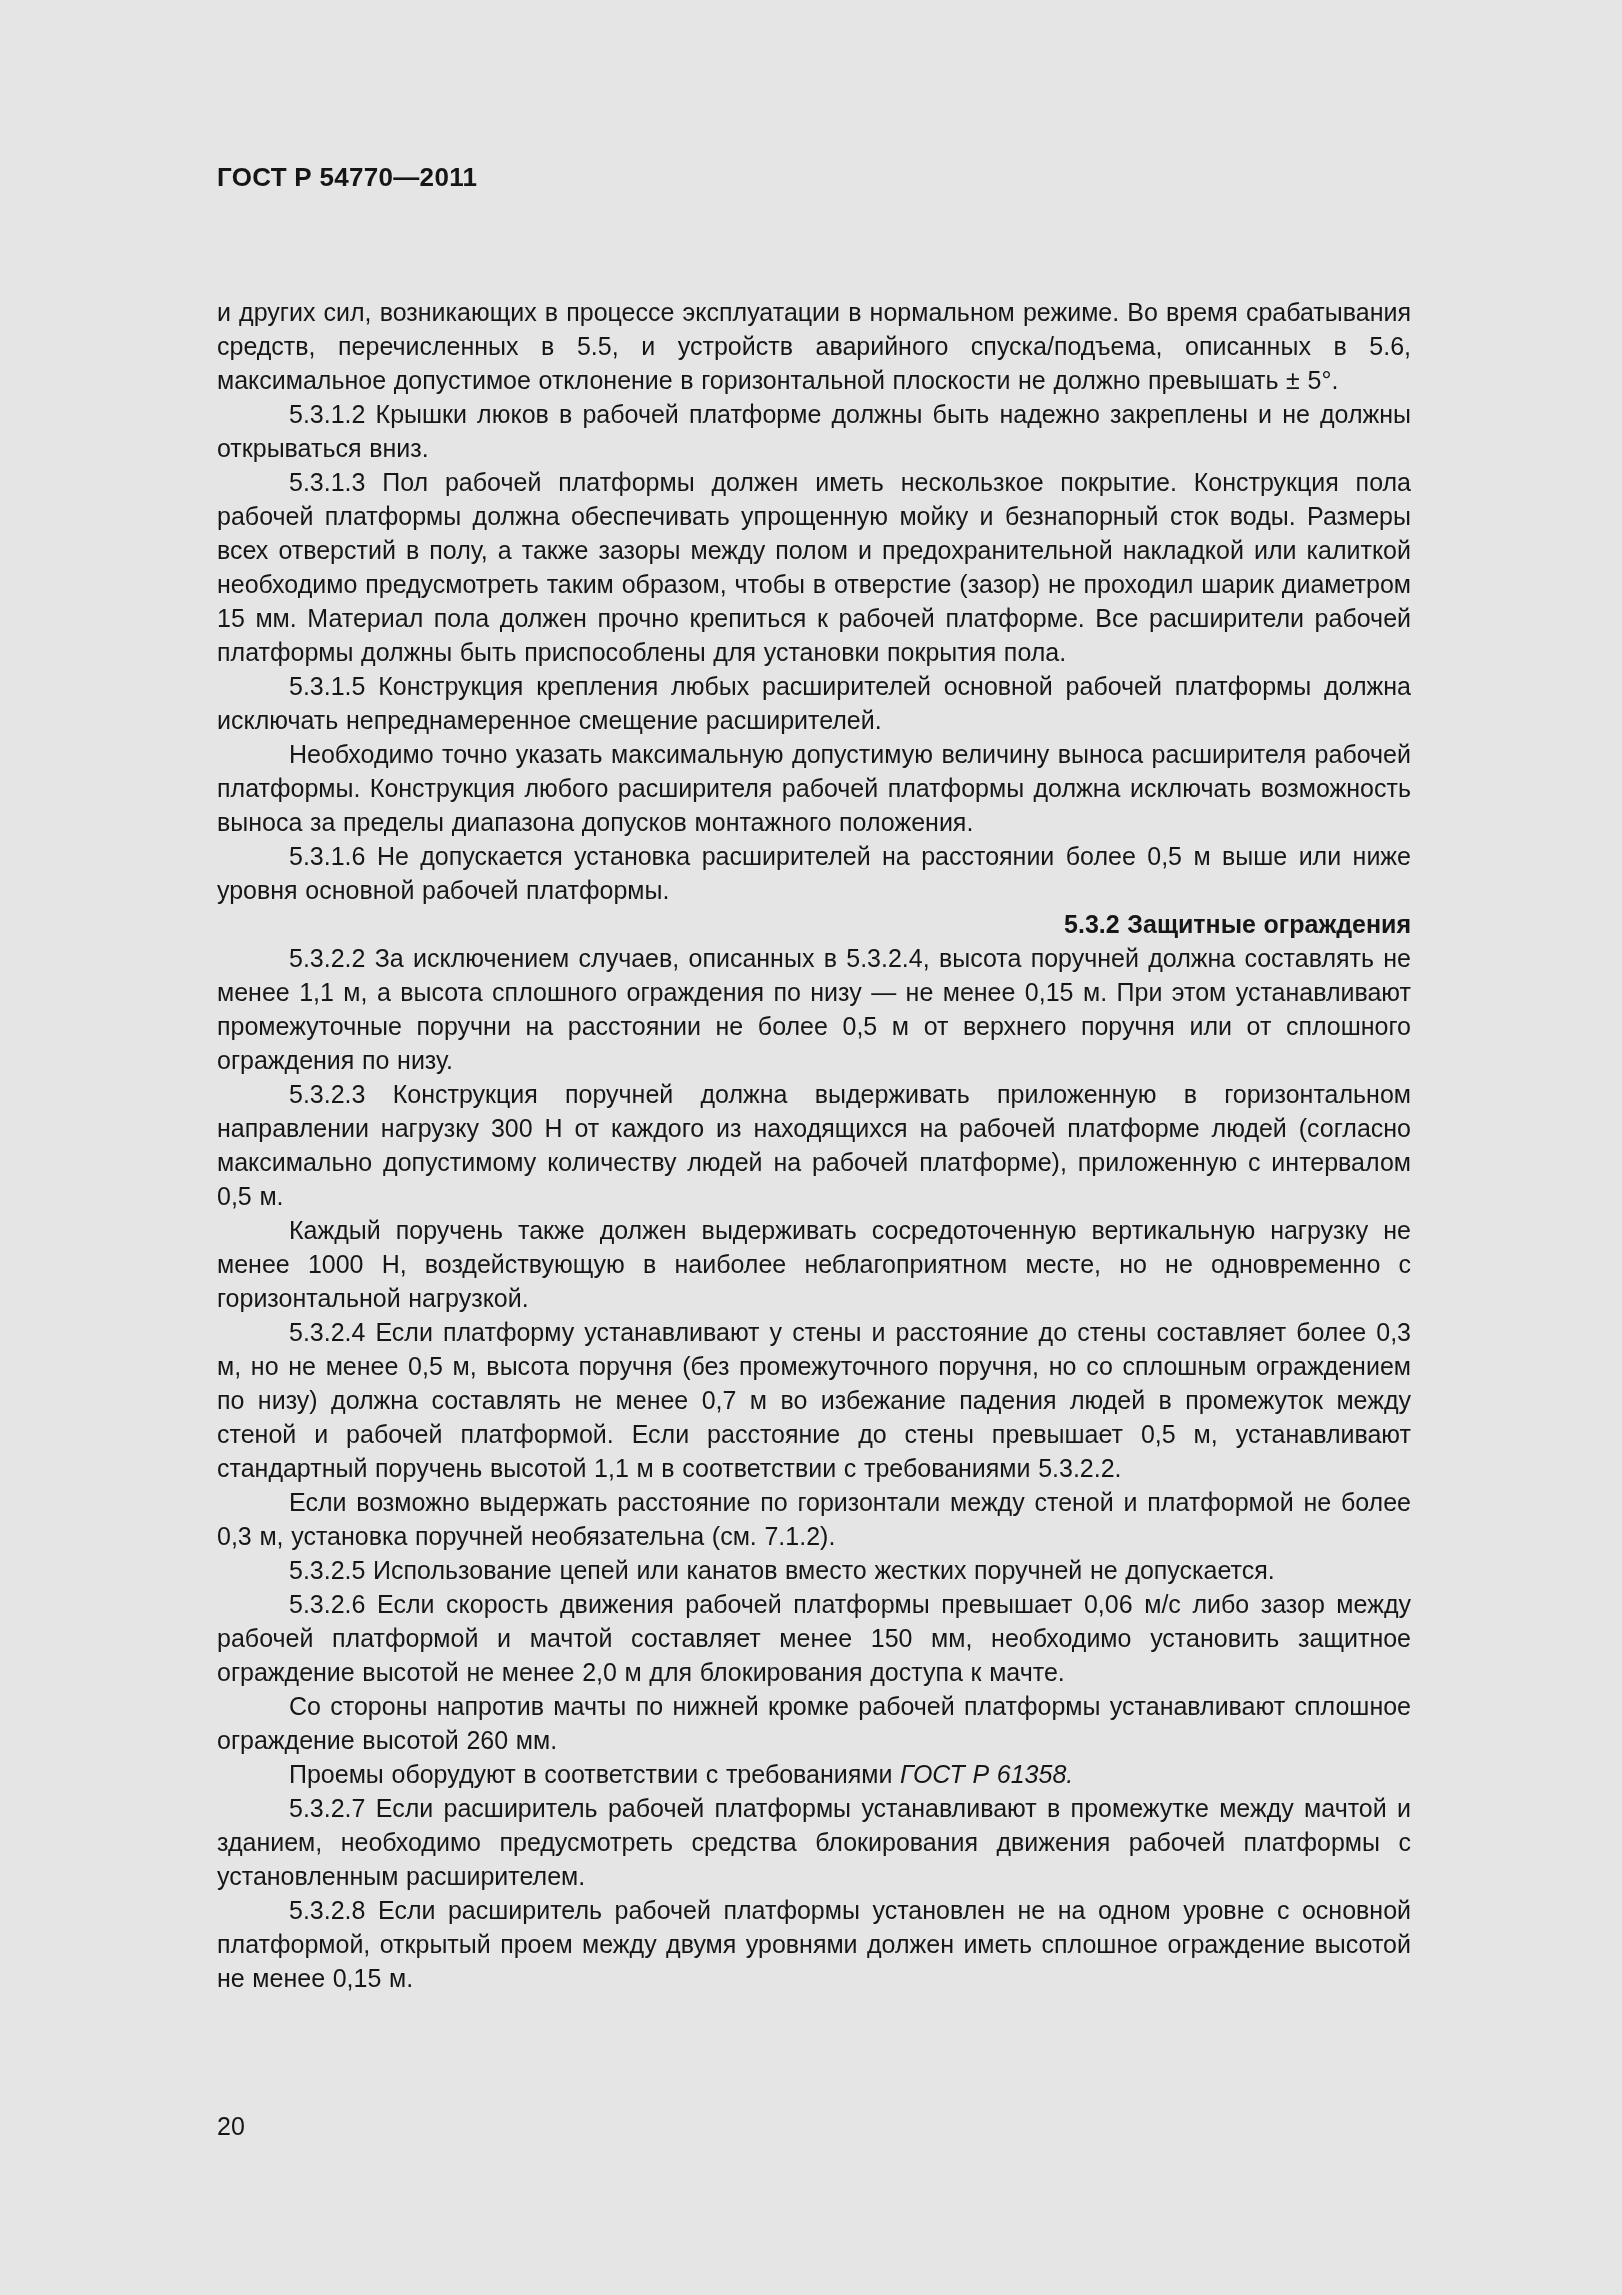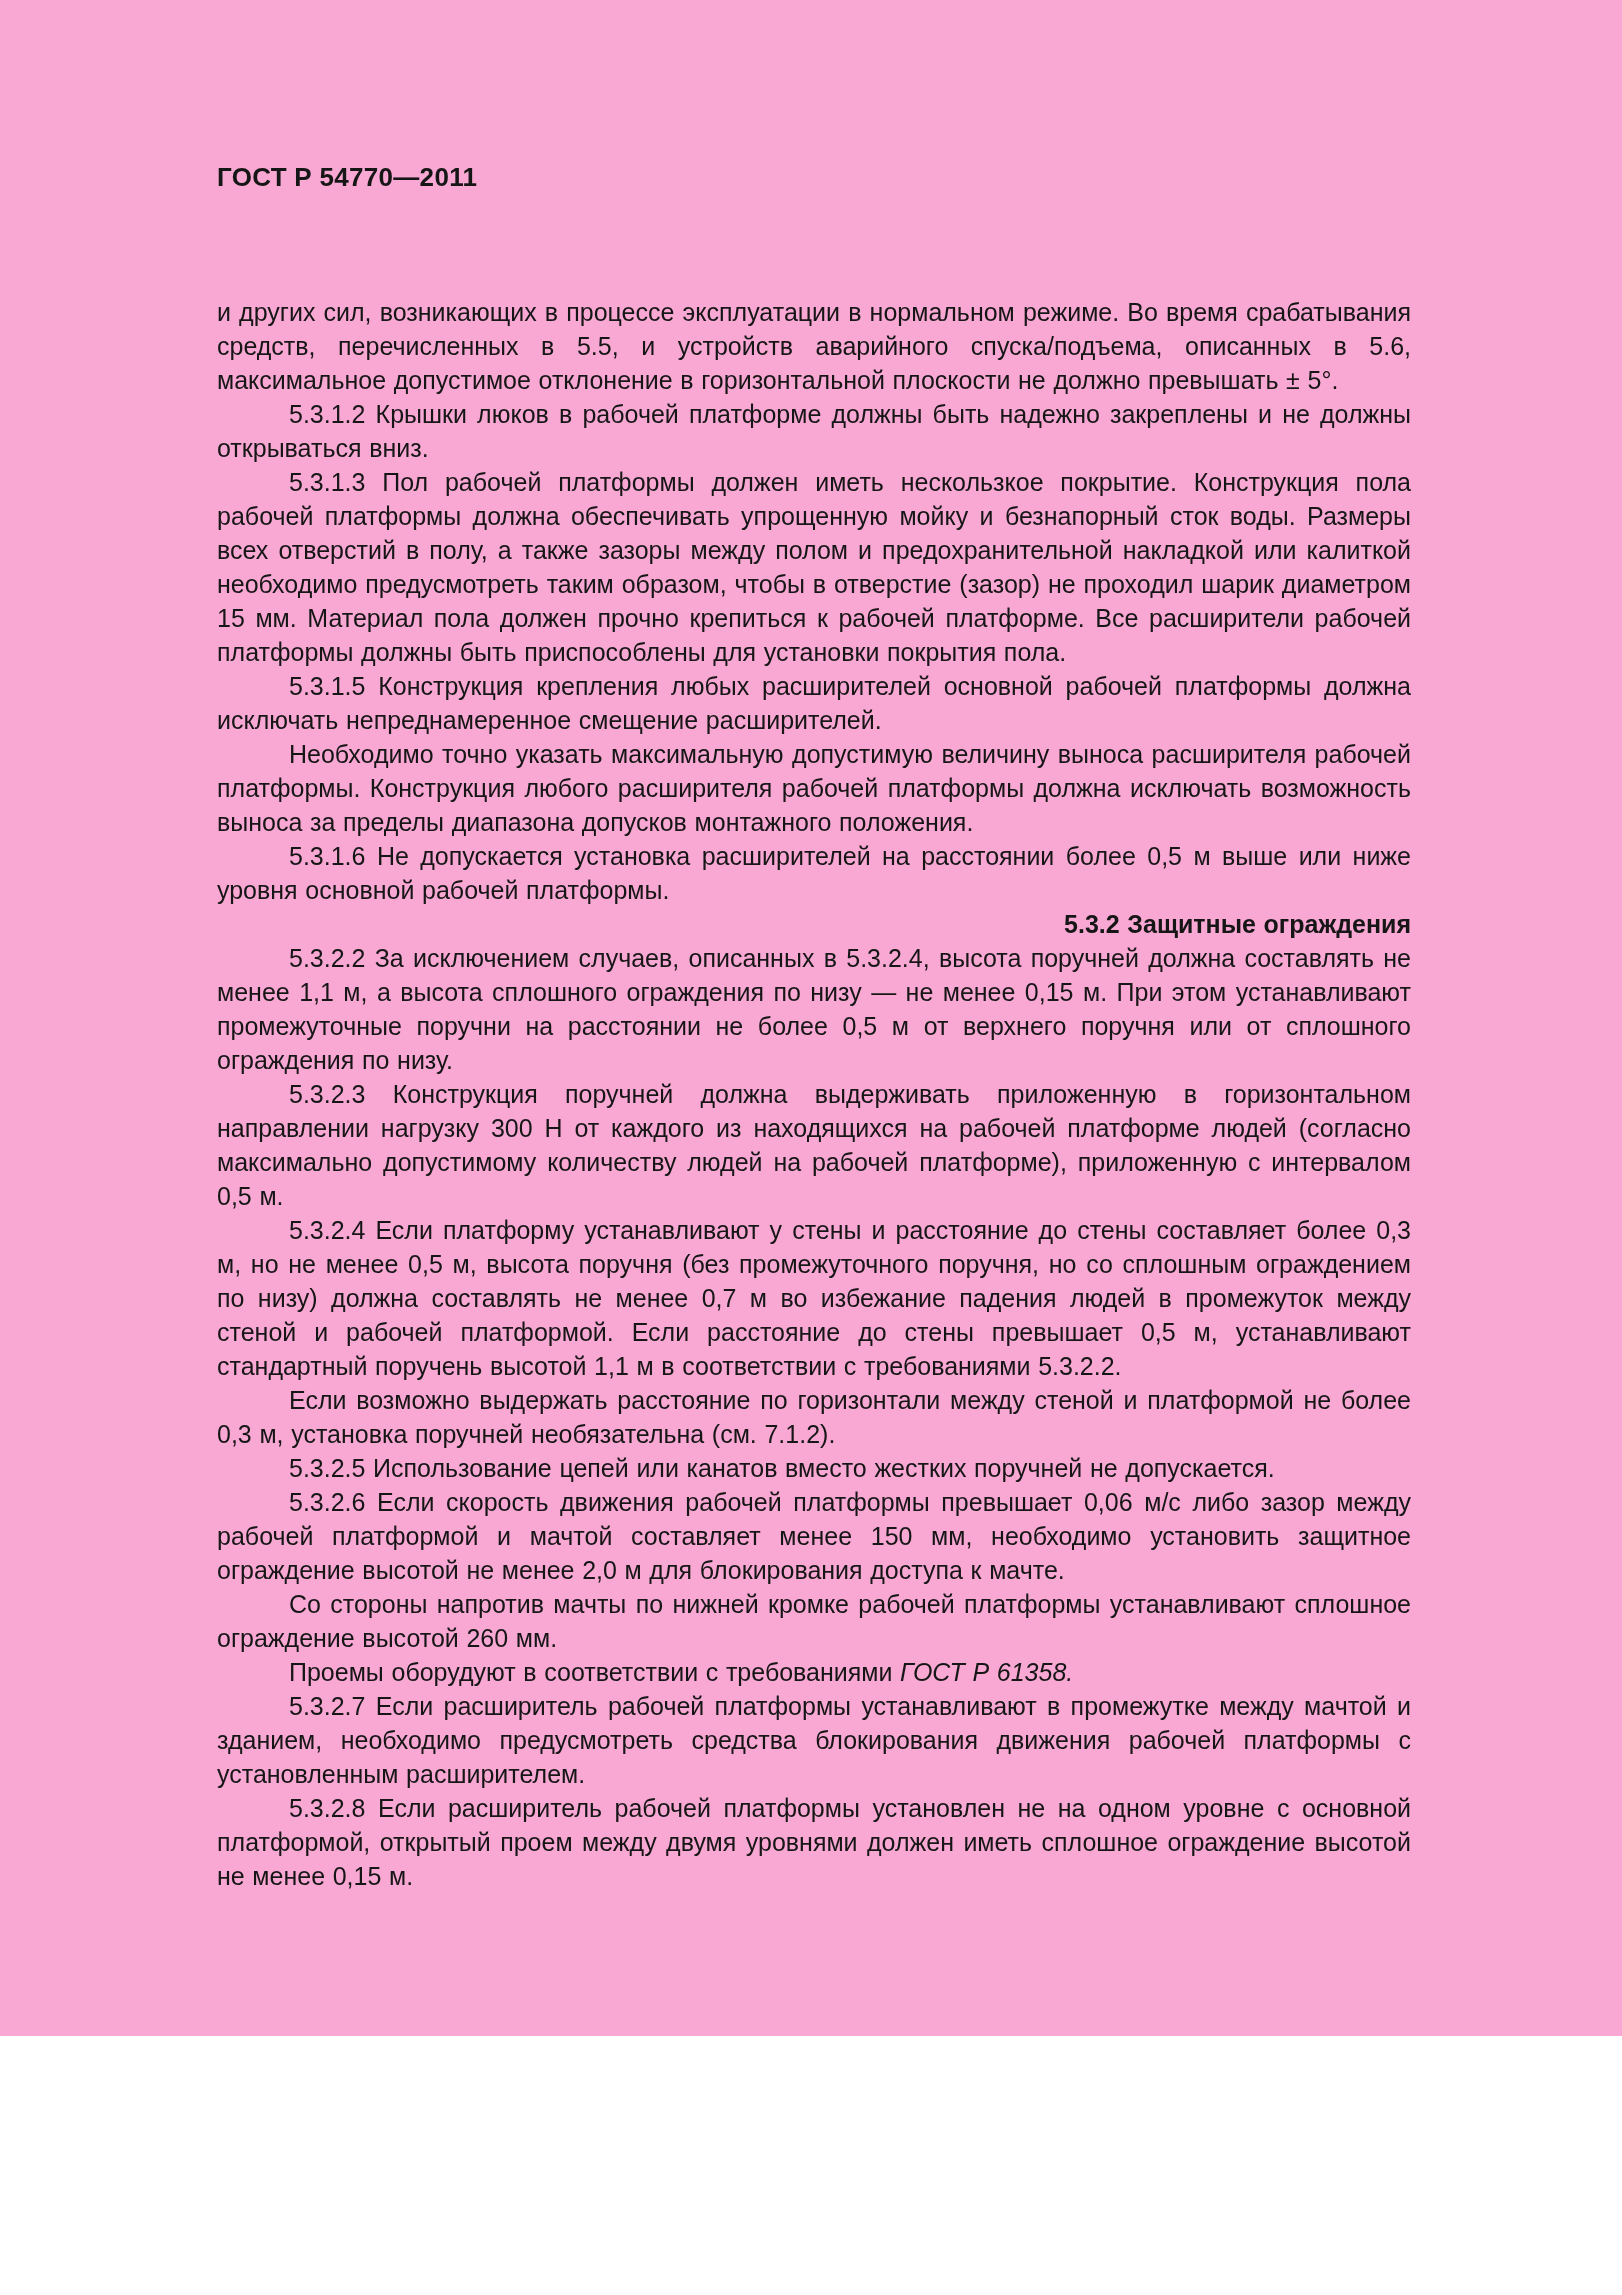--- a/index.html
+++ b/index.html
@@ -8,22 +8,22 @@
     width: 1623px;
     height: 2295px;
     position: relative;
     font-family: "Liberation Sans", sans-serif;
     color: #161616;
   }
   .page {
     position: absolute;
     left: 0; top: 0;
     width: 1623px;
-    height: 2036px;
-    background: #f9a8d4;
+    height: 2295px;
+    background: #e5e5e5;
     overflow: hidden;
     padding-left: 28px;
   }
   .doc-header {
     position: absolute;
     left: 217px;
     top: 162px;
     font-size: 26px;
     font-weight: bold;
     letter-spacing: 0.3px;
@@ -60,20 +60,21 @@
   <div class="content">
       <p class="para">и других сил, возникающих в процессе эксплуатации в нормальном режиме. Во время срабатывания средств, перечисленных в 5.5, и устройств аварийного спуска/подъема, описанных в 5.6, максимальное допустимое отклонение в горизонтальной плоскости не должно превышать ± 5°.</p>
       <p class="para indent">5.3.1.2 Крышки люков в рабочей платформе должны быть надежно закреплены и не должны открываться вниз.</p>
       <p class="para indent">5.3.1.3 Пол рабочей платформы должен иметь нескользкое покрытие. Конструкция пола рабочей платформы должна обеспечивать упрощенную мойку и безнапорный сток воды. Размеры всех отверстий в полу, а также зазоры между полом и предохранительной накладкой или калиткой необходимо предусмотреть таким образом, чтобы в отверстие (зазор) не проходил шарик диаметром 15 мм. Материал пола должен прочно крепиться к рабочей платформе. Все расширители рабочей платформы должны быть приспособлены для установки покрытия пола.</p>
       <p class="para indent">5.3.1.5 Конструкция крепления любых расширителей основной рабочей платформы должна исключать непреднамеренное смещение расширителей.</p>
       <p class="para indent">Необходимо точно указать максимальную допустимую величину выноса расширителя рабочей платформы. Конструкция любого расширителя рабочей платформы должна исключать возможность выноса за пределы диапазона допусков монтажного положения.</p>
       <p class="para indent">5.3.1.6 Не допускается установка расширителей на расстоянии более 0,5 м выше или ниже уровня основной рабочей платформы.</p>
       <p class="para indent bold">5.3.2 Защитные ограждения</p>
       <p class="para indent">5.3.2.2 За исключением случаев, описанных в 5.3.2.4, высота поручней должна составлять не менее 1,1 м, а высота сплошного ограждения по низу — не менее 0,15 м. При этом устанавливают промежуточные поручни на расстоянии не более 0,5 м от верхнего поручня или от сплошного ограждения по низу.</p>
       <p class="para indent">5.3.2.3 Конструкция поручней должна выдерживать приложенную в горизонтальном направлении нагрузку 300 Н от каждого из находящихся на рабочей платформе людей (согласно максимально допустимому количеству людей на рабочей платформе), приложенную с интервалом 0,5 м.</p>
+      <p class="para indent">Каждый поручень также должен выдерживать сосредоточенную вертикальную нагрузку не менее 1000 Н, воздействующую в наиболее неблагоприятном месте, но не одновременно с горизонтальной нагрузкой.</p>
       <p class="para indent">5.3.2.4 Если платформу устанавливают у стены и расстояние до стены составляет более 0,3 м, но не менее 0,5 м, высота поручня (без промежуточного поручня, но со сплошным ограждением по низу) должна составлять не менее 0,7 м во избежание падения людей в промежуток между стеной и рабочей платформой. Если расстояние до стены превышает 0,5 м, устанавливают стандартный поручень высотой 1,1 м в соответствии с требованиями 5.3.2.2.</p>
       <p class="para indent">Если возможно выдержать расстояние по горизонтали между стеной и платформой не более 0,3 м, установка поручней необязательна (см. 7.1.2).</p>
       <p class="para indent">5.3.2.5 Использование цепей или канатов вместо жестких поручней не допускается.</p>
       <p class="para indent">5.3.2.6 Если скорость движения рабочей платформы превышает 0,06 м/с либо зазор между рабочей платформой и мачтой составляет менее 150 мм, необходимо установить защитное ограждение высотой не менее 2,0 м для блокирования доступа к мачте.</p>
       <p class="para indent">Со стороны напротив мачты по нижней кромке рабочей платформы устанавливают сплошное ограждение высотой 260 мм.</p>
       <p class="para indent"><span>Проемы оборудуют в соответствии с требованиями </span><span class="italic">ГОСТ Р 61358.</span></p>
       <p class="para indent">5.3.2.7 Если расширитель рабочей платформы устанавливают в промежутке между мачтой и зданием, необходимо предусмотреть средства блокирования движения рабочей платформы с установленным расширителем.</p>
       <p class="para indent">5.3.2.8 Если расширитель рабочей платформы установлен не на одном уровне с основной платформой, открытый проем между двумя уровнями должен иметь сплошное ограждение высотой не менее 0,15 м.</p>
     </div>
 

